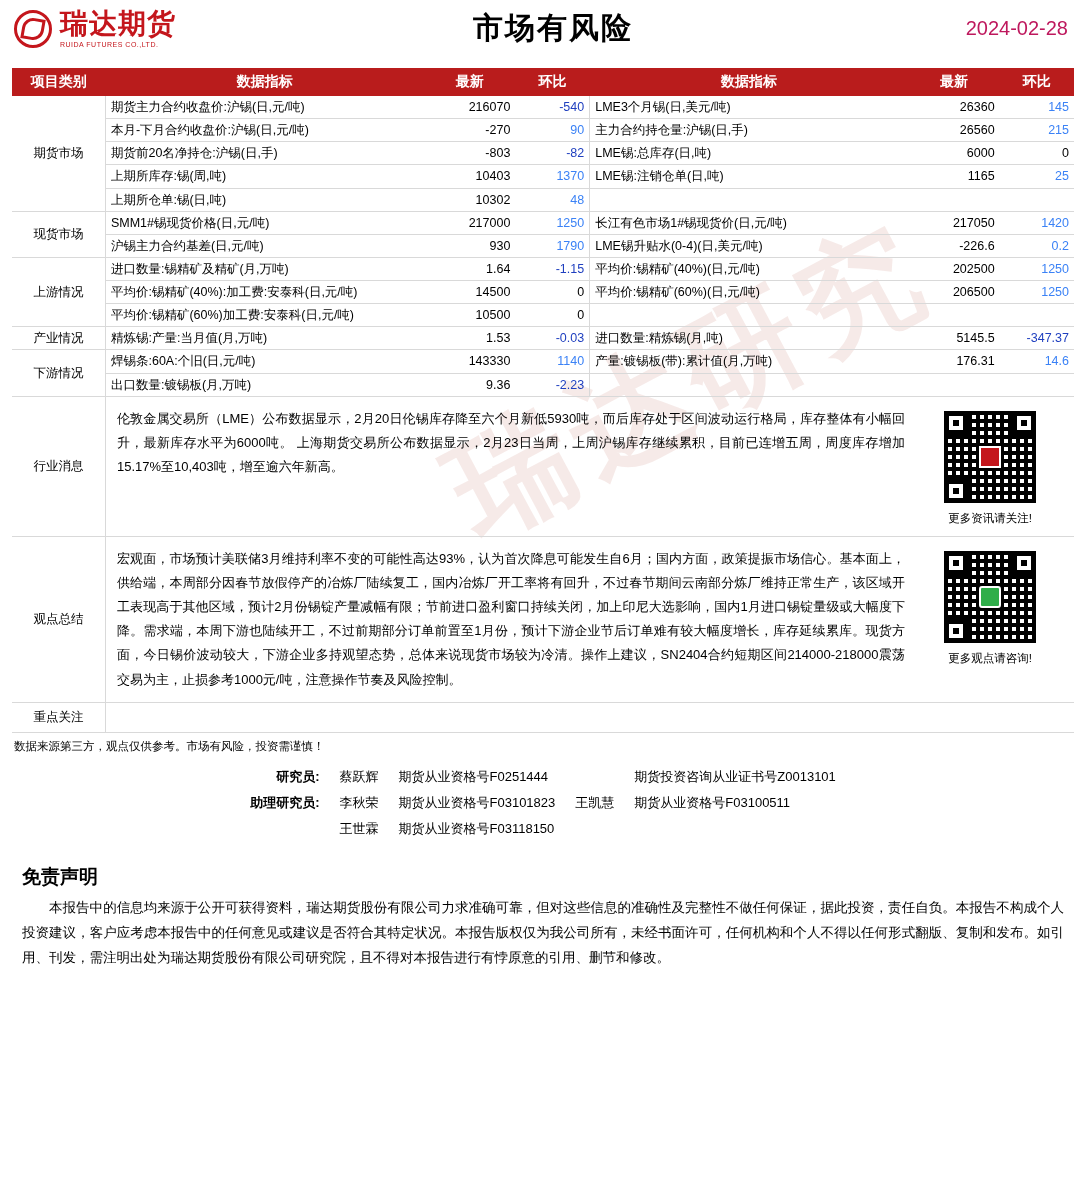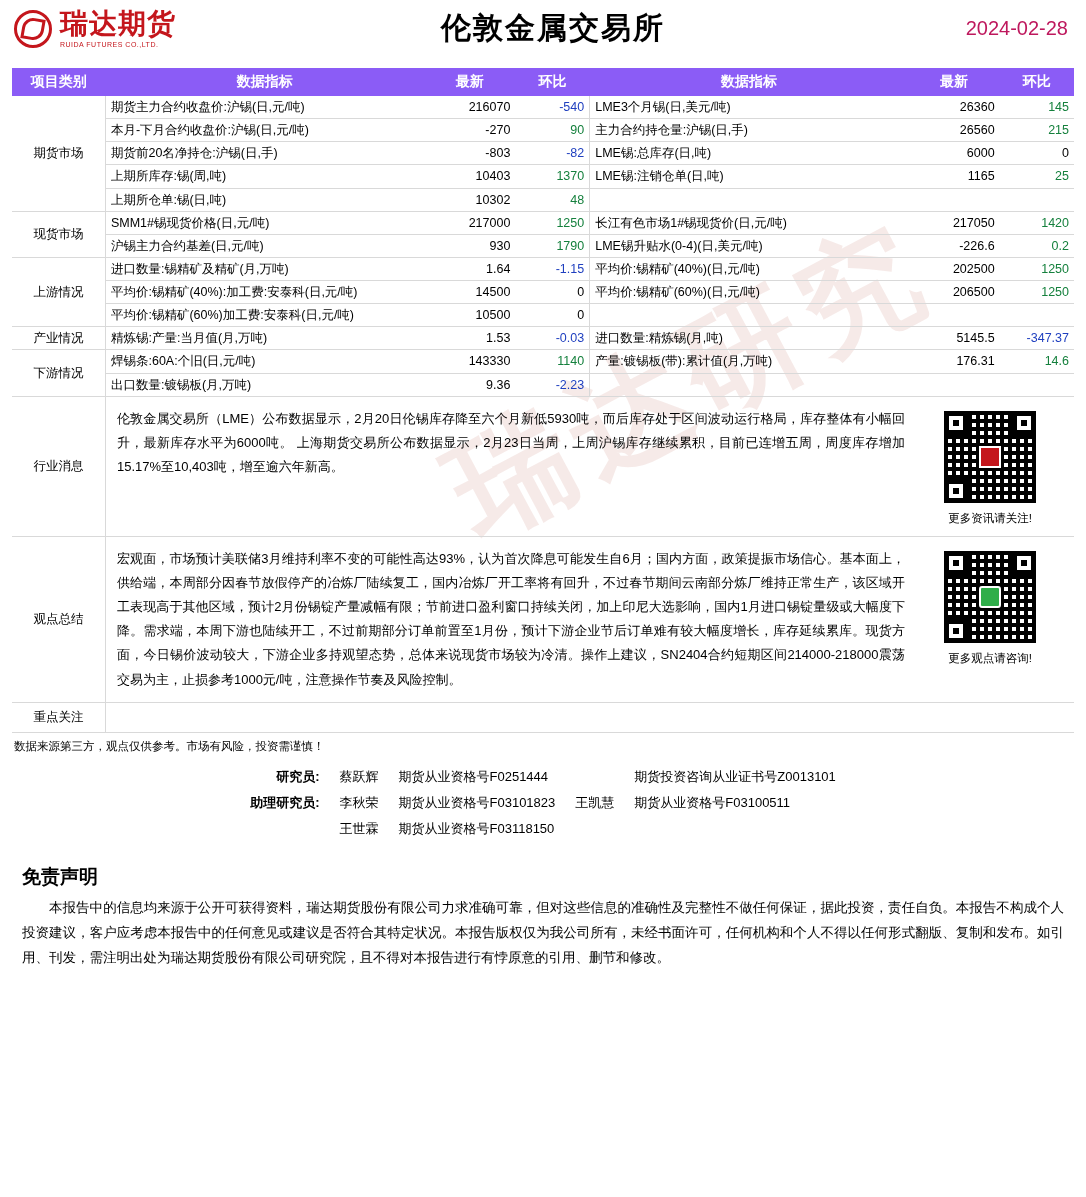--- a/index.html
+++ b/index.html
@@ -62,21 +62,21 @@
   }
 
   
   table.main {
     width: 1062px;
     margin: 0 12px;
     border-collapse: collapse;
     table-layout: fixed;
   }
   table.main th {
-    background: #8b5cf6;
+    background: #b91c1c;
     color: #fff;
     font-size: 14px;
     font-weight: bold;
     padding: 5px 4px;
     text-align: center;
     border: none;
   }
   table.main td {
     border-bottom: 1px solid #d9d9d9;
     padding: 2px 5px;
@@ -85,21 +85,21 @@
     line-height: 1.45;
   }
   .cat {
     text-align: center;
     font-size: 13px;
     border-right: 1px solid #d9d9d9;
   }
   .lbl { text-align: left; margin-left: 23px; }
   .num { text-align: right; padding-right: 10px; }
   .chg { text-align: right; padding-right: 10px; }
-  .pos { color: #15803d; }
+  .pos { color: #3b82f6; }
   .neg { color: #1f3fbf; }
   .zero { color: #000; }
   .sep-right { border-right: 1px solid #d9d9d9; }
   .grp-end td { border-bottom: 2px solid #9a9a9a; }
 
   
   col.c-cat   { width: 88px; }
   col.c-lbl1  { width: 300px; }
   col.c-num1  { width: 86px; }
   col.c-chg1  { width: 70px; }
@@ -211,21 +211,21 @@
 <div class="content-layer">
 
   <div class="header">
     <div class="logo-wrap">
       <div class="logo-mark"></div>
       <div>
         <div class="logo-text-cn">瑞达期货</div>
         <div class="logo-text-en">RUIDA FUTURES CO.,LTD.</div>
       </div>
     </div>
-    <div class="doc-title">伦敦金属交易所</div>
+    <div class="doc-title">市场有风险</div>
     <div class="doc-date">2024-02-28</div>
   </div>
 
   <table class="main">
     <colgroup>
       <col class="c-cat">
         <col class="c-lbl1">
         <col class="c-num1">
         <col class="c-chg1">
       <col class="c-lbl2">

